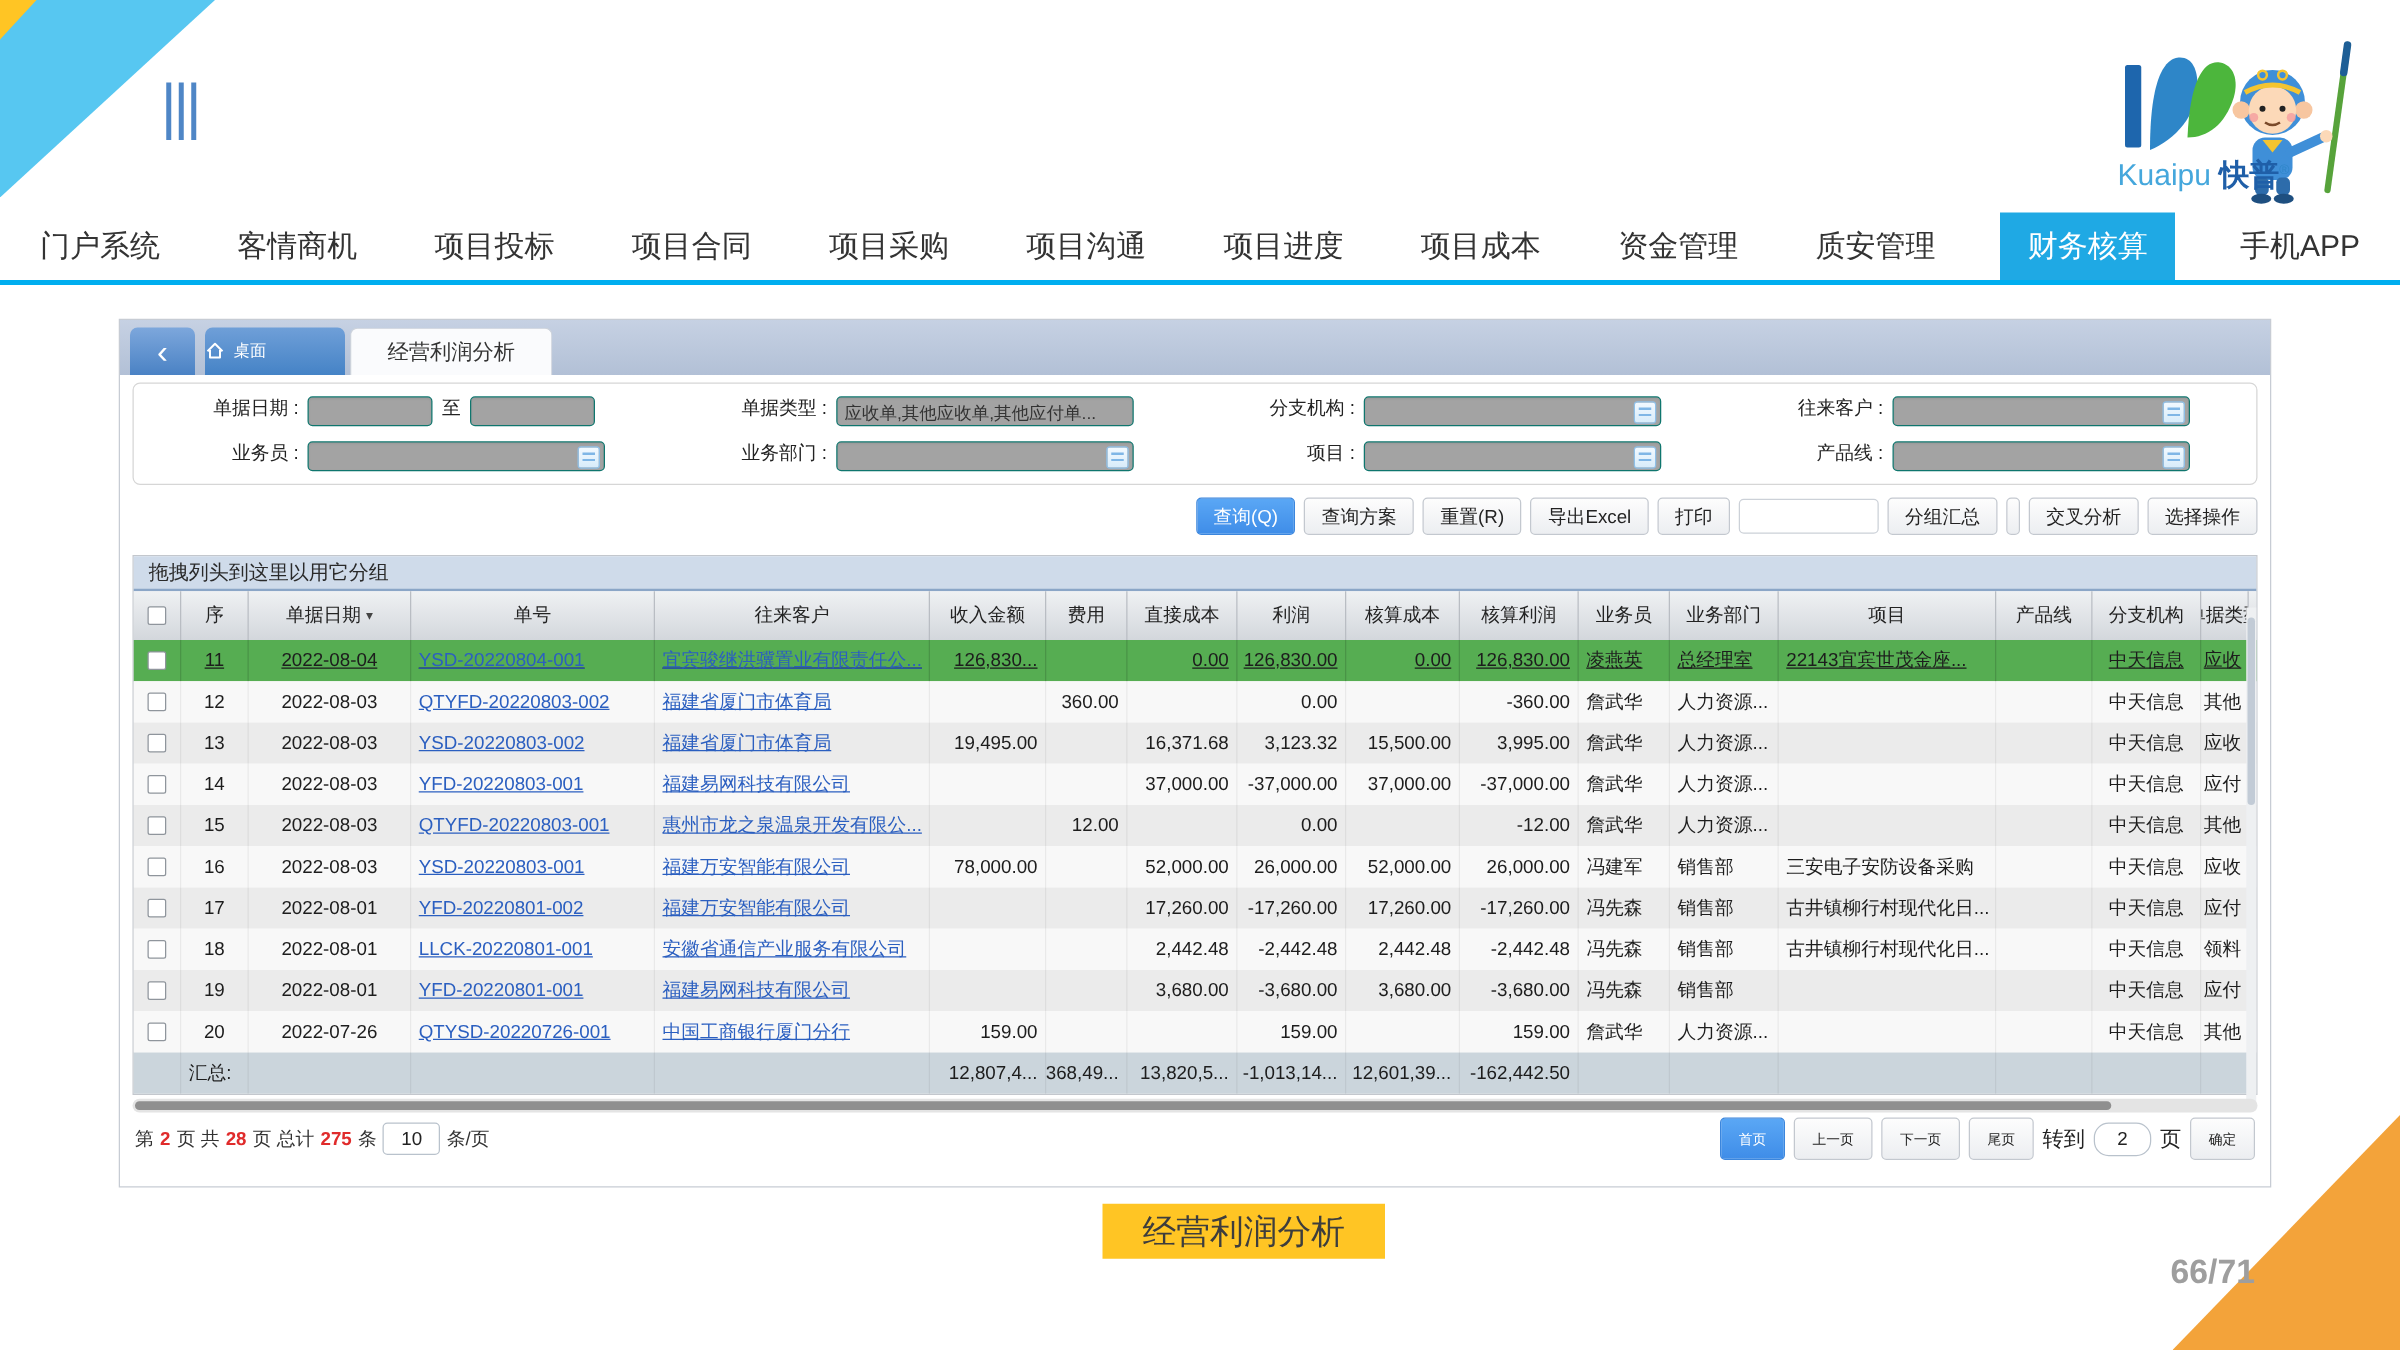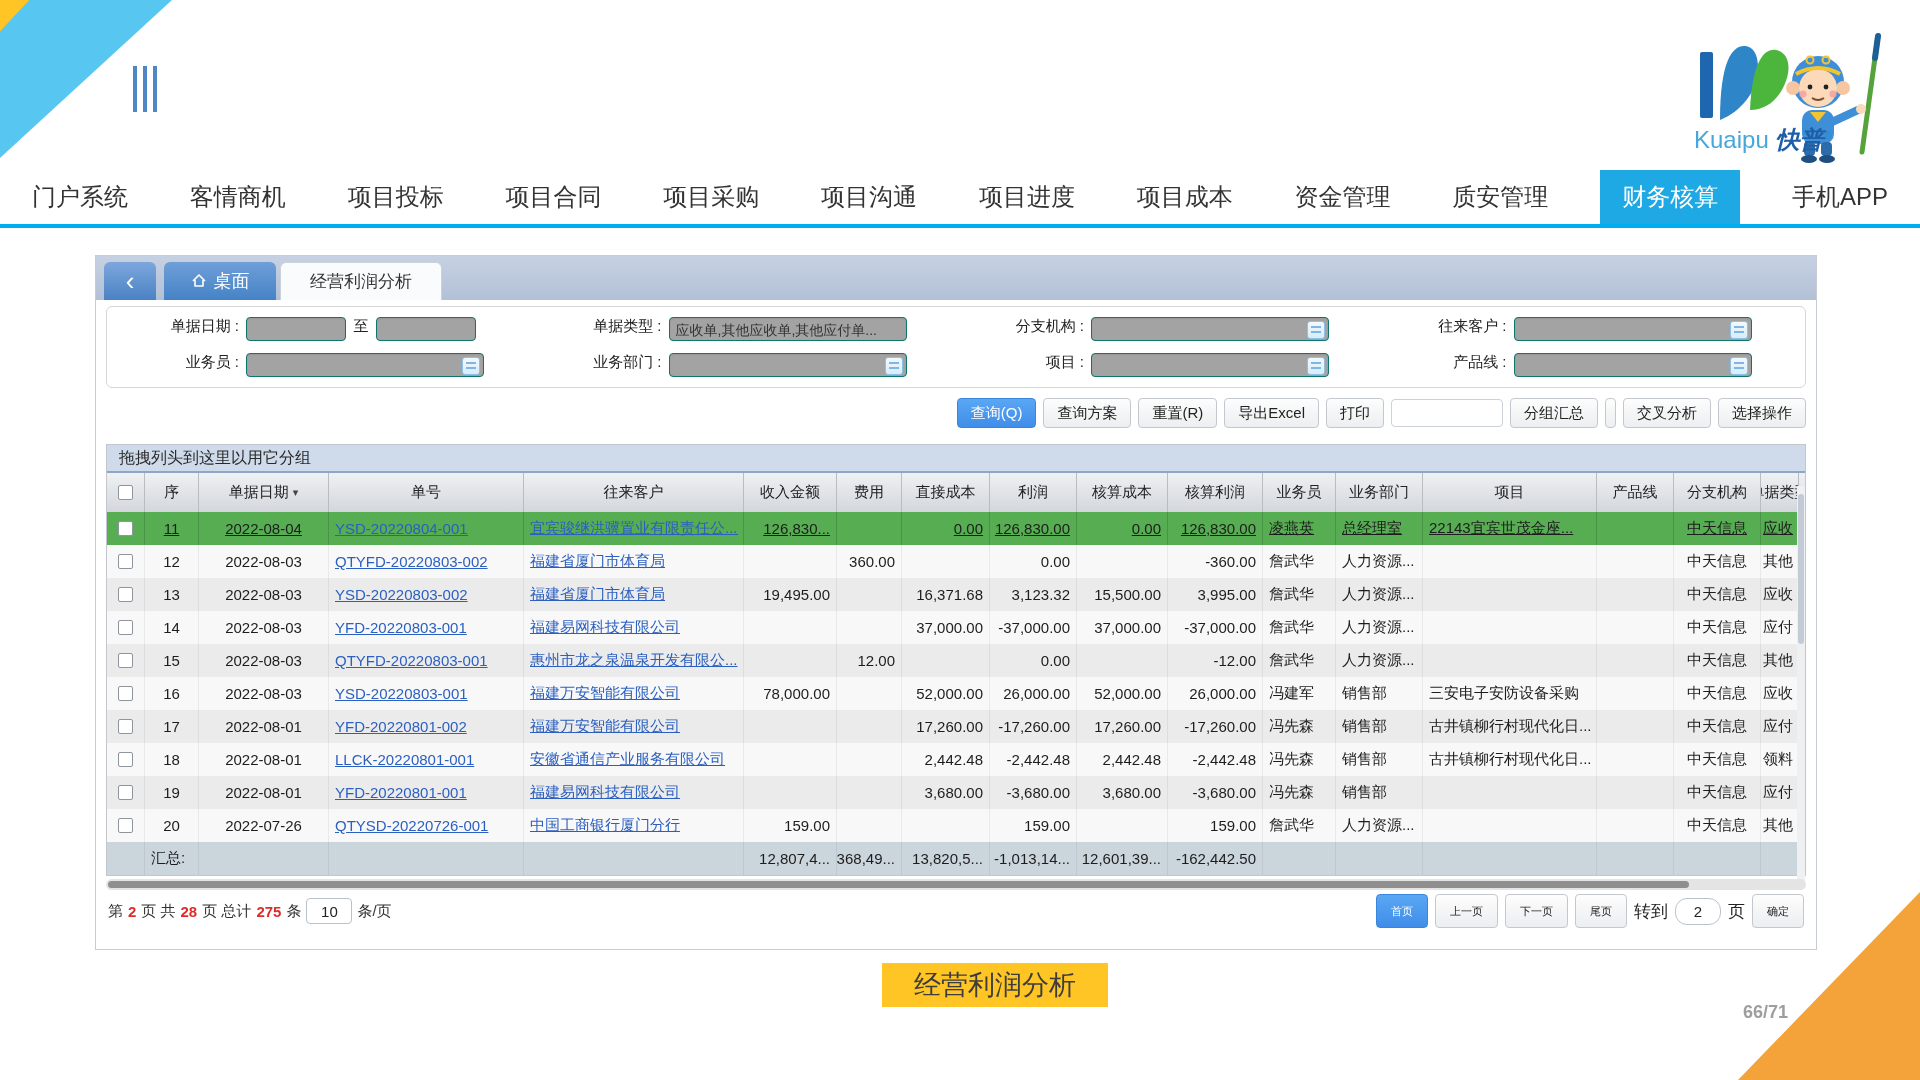--- a/index.html
+++ b/index.html
@@ -15,42 +15,42 @@
                  clip-path:polygon(100% 0, 100% 100%, 0 100%); }
 
   
   .title-bars { position:absolute; left:133px; top:66px; display:flex; gap:6px; }
   .title-bars i { display:block; width:4px; height:46px; background:#4f86c6; }
   .slide-title { position:absolute; left:190px; top:50px; font-size:47px; font-weight:700;
                  color:#575757; letter-spacing:3px; white-space:nowrap; }
   .brand { position:absolute; left:1692px; top:30px; width:220px; height:140px; }
   .brand-text { position:absolute; left:1694px; top:124px; font-size:24px; white-space:nowrap; }
   .brand-en { color:#45A7DC; }
-  .brand-cn { color:#1F5FA8; font-weight:700;font-style:italic; }
+  .brand-cn { color:#1F5FA8; font-weight:700; }
   .brand-reg { font-size:11px; vertical-align:super; color:#2e86c8; }
 
   
   .nav { position:absolute; left:0; top:170px; width:1920px; height:58px;
          border-bottom:4px solid #00AEEF; display:flex; align-items:stretch;
          justify-content:space-between; padding:0 22px; }
   .nav-item { display:flex; align-items:center; padding:0 10px; font-size:24px; color:#333;
               white-space:nowrap; cursor:default; }
   .nav-item.active { background:#1FA9E4; color:#fff; padding:0 22px; }
 
   
   .app { position:absolute; left:95px; top:255px; width:1722px; height:695px;
          background:#fff; border:1px solid #c7ccd4; }
   .app-tabbar { height:44px; background:linear-gradient(#c6d1e3,#b2c0d6);
                 display:flex; align-items:flex-end; padding:6px 8px 0; }
   .btn-back { width:52px; height:38px; margin-right:8px; border-radius:6px 6px 0 0;
               background:linear-gradient(#7da7dc,#4a82c4); color:#fff; font-size:26px;
               display:flex; align-items:center; justify-content:center; line-height:1; }
   .tab-desktop { width:112px; height:38px; border-radius:6px 6px 0 0;
-                 background:linear-gradient(#6f9fd8,#4583c6); color:#fff; font-size:18px;
-                 display:flex; align-items:center; justify-content:center; gap:7px; }
+                 background:linear-gradient(#6f9fd8,#4583c6); color:#fff; font-size:13px;
+                 display:flex; align-items:center; gap:7px; }
   .tab-active { width:162px; height:38px; margin-left:4px; border-radius:6px 6px 0 0;
                 background:#fafbfd; border:1px solid #ccd2db; border-bottom:none;
                 color:#333; font-size:17px; display:flex; align-items:center; justify-content:center; }
   .app-body { padding:6px 10px 0; }
 
   
   .filter-box { border:1px solid #d6d6d6; border-radius:6px; background:#fff;
                 padding:10px 4px; display:grid; grid-template-columns:repeat(4,1fr); row-gap:12px; }
   .field { display:flex; }
   .field .lbl { flex:0 0 128px; text-align:right; margin-right:7px; font-size:15px; color:#222; }
@@ -133,21 +133,21 @@
           background:linear-gradient(#fdfdfd,#eceef1); font-size:11px; color:#222;
           display:flex; align-items:center; }
   .pbtn.primary { background:linear-gradient(#5aa7f5,#3f8de8); border-color:#3b86dd; color:#fff; }
   .goto-lbl { font-size:17px; color:#222; }
   .goto-box { width:46px; height:27px; border:1px solid #b9c2cc; border-radius:12px; background:#fff;
               display:flex; align-items:center; justify-content:center; font-size:15px; color:#222; }
 
   
   .caption { position:absolute; left:882px; top:963px; height:44px; line-height:44px;
              padding:0 32px; background:#FFC524; color:#3d3d3d; font-size:27px; font-weight:500; }
-  .pagenum { position:absolute; right:132px; top:1002px; font-size:18px; color:#9e9e9e; font-weight:700; }
+  .pagenum { position:absolute; right:116px; top:1002px; font-size:27px; color:#9e9e9e; font-weight:700; }
 </style>
 </head>
 <body>
 
 <div class="slide">
 
   <div class="deco-yellow"></div>
   <div class="deco-cyan"></div>
   <div class="deco-orange"></div>
 

